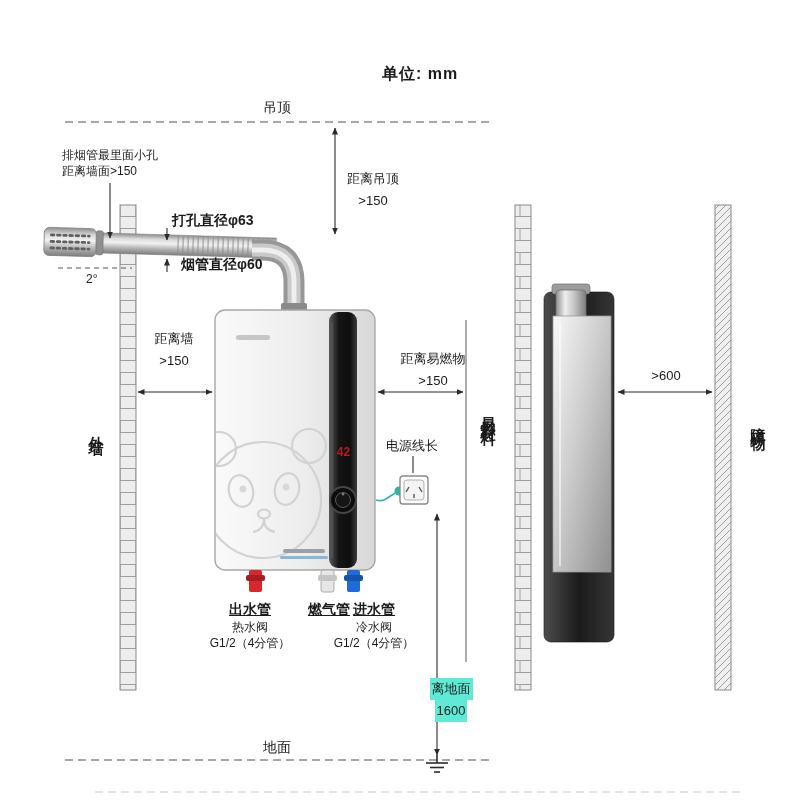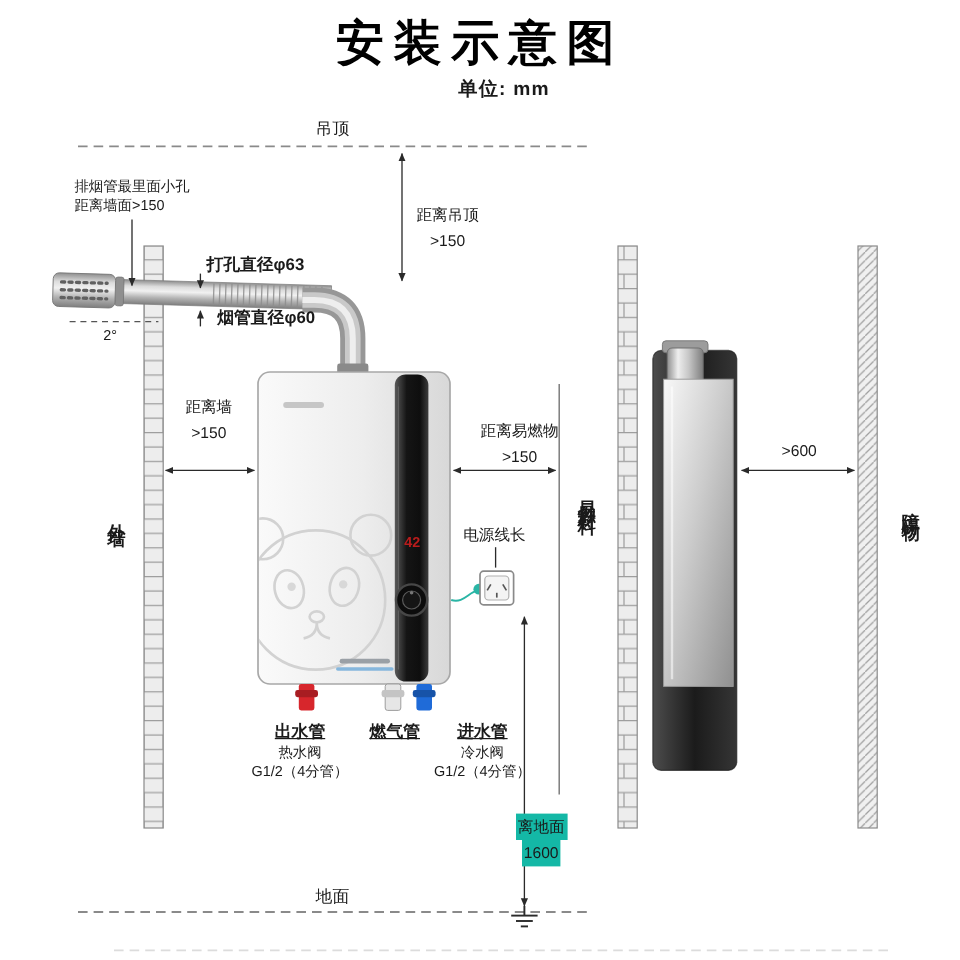--- a/index.html
+++ b/index.html
@@ -13,21 +13,21 @@
   .title { left:0; top:8px; width:800px; text-align:center; font-size:40px; font-weight:900; letter-spacing:8px; color:#000; }
   .unit  { left:0; top:64px; width:800px; text-align:center; font-size:16px; font-weight:600; letter-spacing:1px;padding-left:40px; }
   .s12 { font-size:12px; }
   .s13 { font-size:13px; }
   .s14 { font-size:14px; }
   .bold { font-weight:700; }
   .center { text-align:center; }
   .vtext { writing-mode:vertical-rl; text-orientation:upright; font-size:15px; font-weight:700; letter-spacing:5px; }
   .note div { line-height:16px; }
   .dim2 div { line-height:22px; }
-  .wbg { background:#14b8a6; padding:0 2px; display:inline-block; }
+  .wbg { background:#5eead4; padding:0 2px; display:inline-block; }
   .pipeblk .l1 { font-size:14px; font-weight:700; line-height:19px;text-decoration:underline; }
   .pipeblk .l2 { font-size:12px; line-height:16px; }
   .disp { font-size:12px; font-weight:600; color:#b91c1c; letter-spacing:0; }
 </style>
 </head>
 <body>
 
 <div class="canvas">
 
   <svg class="layer" width="800" height="800" viewBox="0 0 800 800">
@@ -188,21 +188,20 @@
     </g>
 
     <g stroke="#2a2a2a" stroke-width="1.6">
       <line x1="437" y1="755" x2="437" y2="763"></line>
       <line x1="426" y1="763" x2="448" y2="763"></line>
       <line x1="430" y1="767.5" x2="444" y2="767.5"></line>
       <line x1="434" y1="772" x2="440" y2="772"></line>
     </g>
   </svg>
 
-  <div class="lbl title">安装示意图</div>
   <div class="lbl unit">单位: mm</div>
 
   <div class="lbl s14 center" style="left:250px;top:99px;width:54px;">吊顶</div>
   <div class="lbl s14 center" style="left:250px;top:739px;width:54px;">地面</div>
 
   <div class="lbl s12 note" style="left:62px;top:147px;">
     <div>排烟管最里面小孔</div>
     <div>距离墙面&gt;150</div>
   </div>
 
@@ -241,21 +240,21 @@
   <div class="lbl center pipeblk" style="left:205px;top:600px;width:90px;">
     <div class="l1">出水管</div>
     <div class="l2">热水阀</div>
     <div class="l2">G1/2（4分管）</div>
   </div>
 
   <div class="lbl center pipeblk" style="left:300px;top:600px;width:58px;">
     <div class="l1">燃气管</div>
   </div>
 
-  <div class="lbl center pipeblk" style="left:329px;top:600px;width:90px;margin-left:28px;">
+  <div class="lbl center pipeblk" style="left:329px;top:600px;width:90px;">
     <div class="l1">进水管</div>
     <div class="l2">冷水阀</div>
     <div class="l2">G1/2（4分管）</div>
   </div>
 
   <div class="lbl disp center" style="left:330px;top:445px;width:27px;">42</div>
 
 </div>
 
 </body></html>

